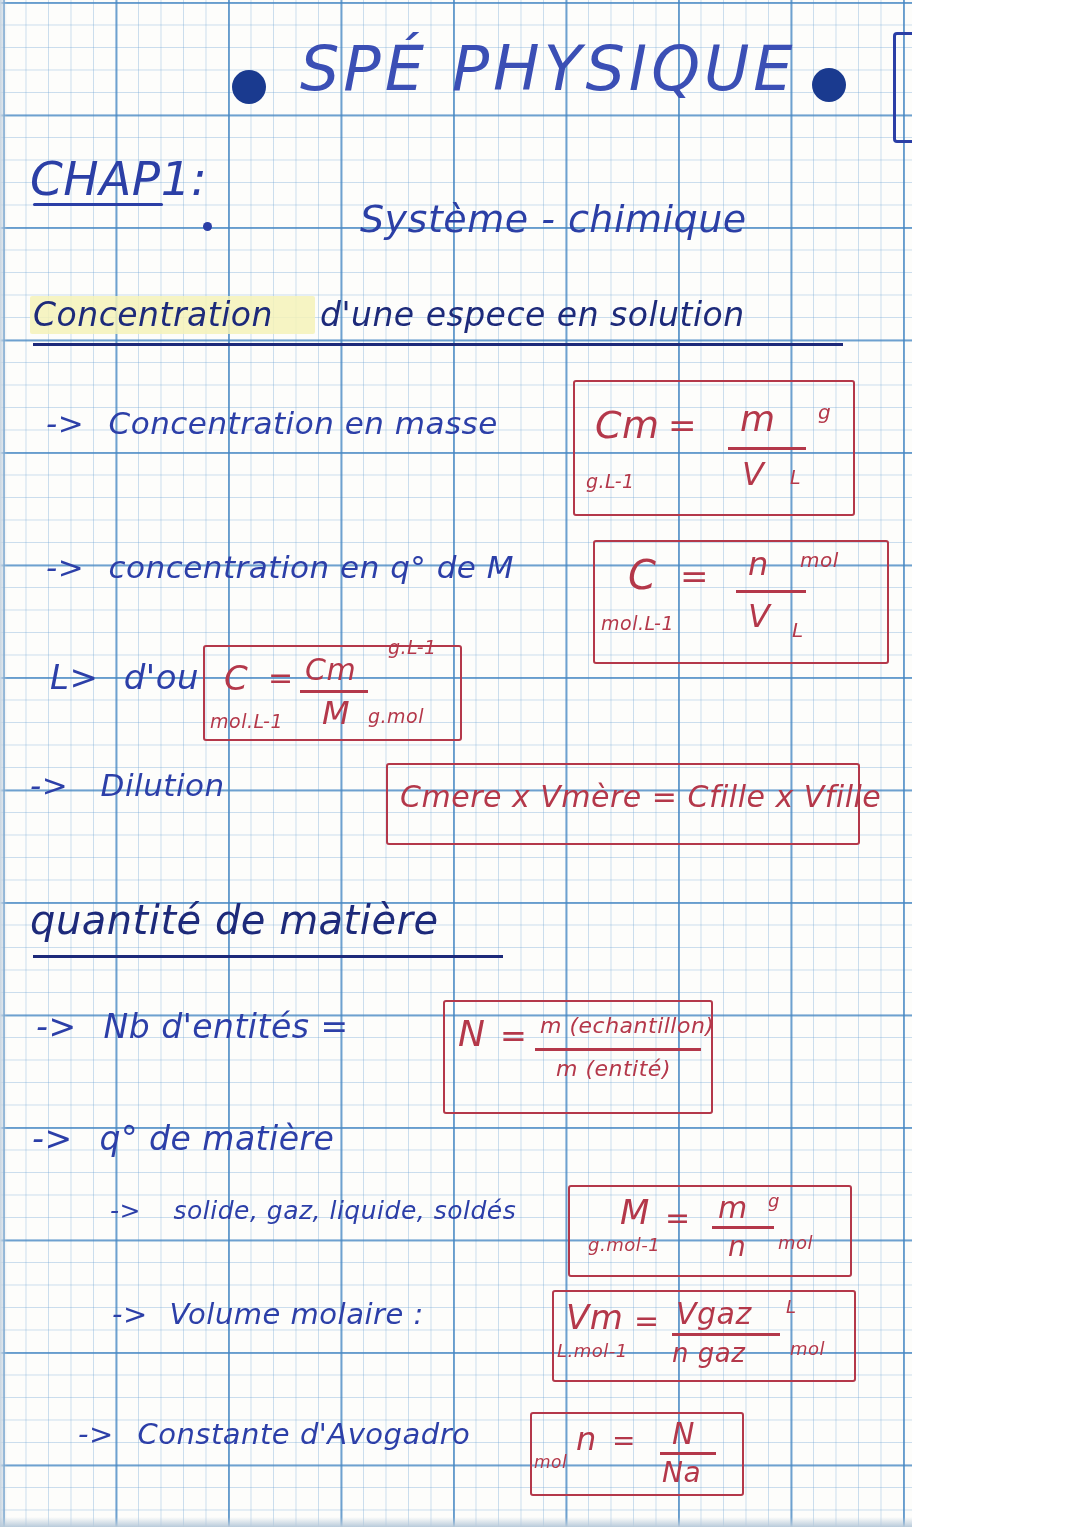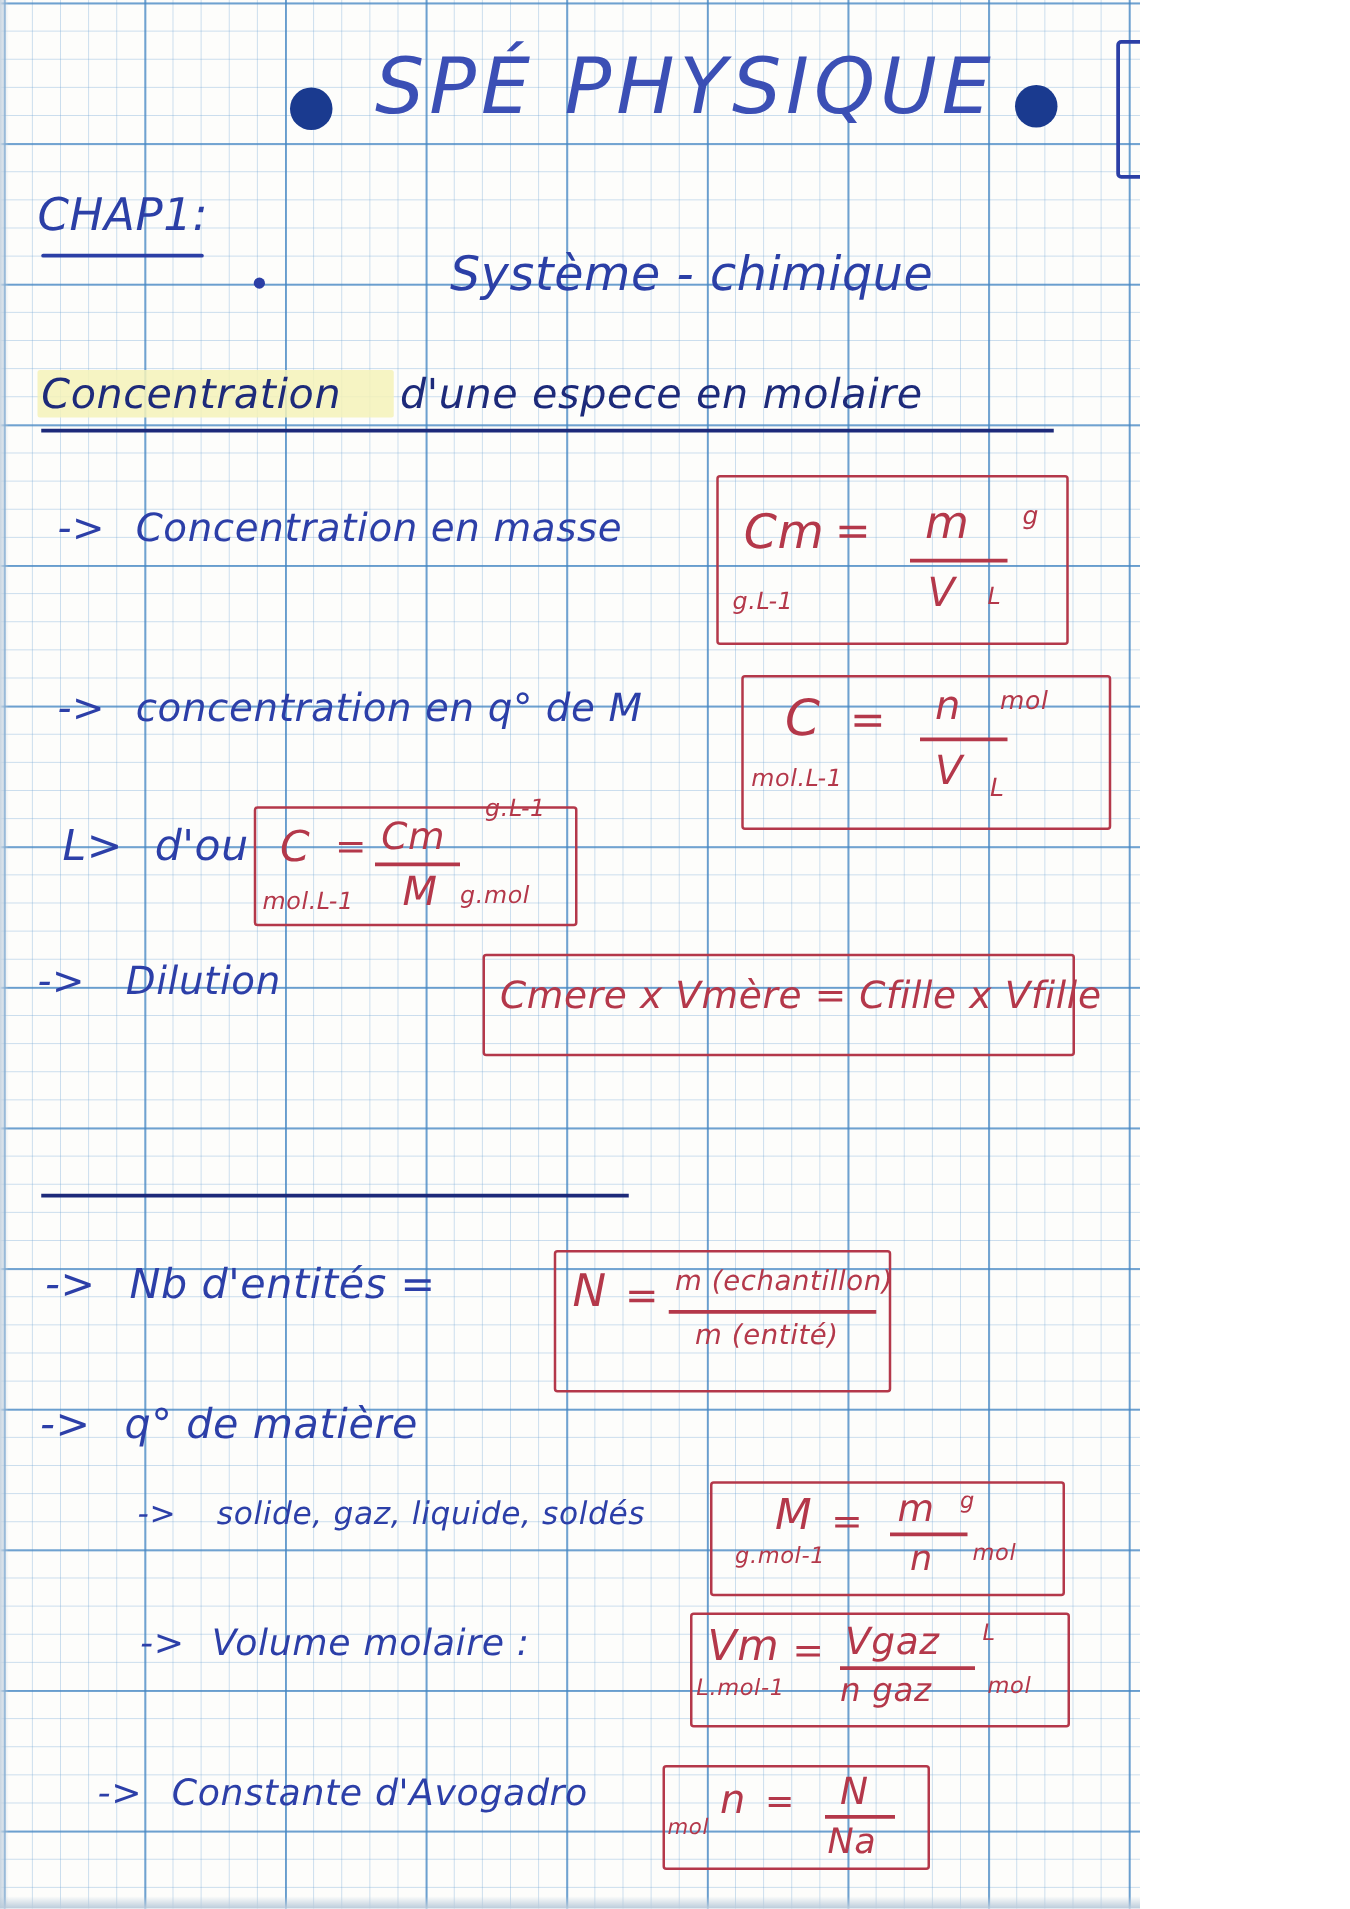--- a/index.html
+++ b/index.html
@@ -86,21 +86,21 @@
     color: #2b3fa6;
   }
   #level-sup {
     left: 960px; top: 44px;
     font-size: 24px;
     color: #2b3fa6;
   }
   
   #chap-label {
     left: 30px; top: 155px;
-    font-size: 36px;
+    font-size: 47px;
     color: #2b3fa6;
     font-style: italic;
   }
   #chap-underline {
     position: absolute;
     left: 33px; top: 203px;
     width: 130px; height: 3px;
     background: #2b3fa6;
     border-radius: 2px;
   }
@@ -270,21 +270,21 @@
   <div class="ink hand" id="level-num">1</div>
   <div class="ink hand" id="level-sup">ère</div>
 
   <div class="ink hand" id="chap-label">CHAP1:</div>
   <div id="chap-underline"></div>
   <div class="ink hand" id="chap-title2">Système - chimique</div>
   <div class="stray" style="left:203px; top:222px; width:9px; height:9px;"></div>
 
   <div id="sec1-hl"></div>
   <div class="ink hand" id="sec1">Concentration</div>
-  <div class="ink hand" id="sec1-rest">d'une espece en molaire</div>
+  <div class="ink hand" id="sec1-rest">d'une espece en solution</div>
   <div id="sec1-underline"></div>
 
   <div class="ink hand" id="b1">
     <span>-&gt;</span>
     <span style="margin-left:14px">Concentration en masse</span>
   </div>
 
   <div class="ink hand" id="b2">
     <span>-&gt;</span>
     <span style="margin-left:14px">concentration en q° de M</span>
@@ -326,20 +326,21 @@
   <div class="fml hand" id="f3-num">Cm</div>
   <div class="frac-bar" id="f3-bar"></div>
   <div class="fml hand" id="f3-den">M</div>
   <div class="fml hand unit" id="f3-u1">mol.L-1</div>
   <div class="fml hand unit" id="f3-u2">g.L-1</div>
   <div class="fml hand unit" id="f3-u3">g.mol</div>
 
   <div class="fbox" id="box4"></div>
   <div class="fml hand" id="f4">Cmere x Vmère = Cfille x Vfille</div>
 
+  <div class="ink hand" id="sec2">quantité de matière</div>
   <div id="sec2-underline"></div>
 
   <div class="ink hand" id="b5">
     <span>-&gt;</span>
     <span style="margin-left:16px">Nb d'entités =</span>
   </div>
 
   <div class="ink hand" id="b6">
     <span>-&gt;</span>
     <span style="margin-left:16px">q° de matière</span>

